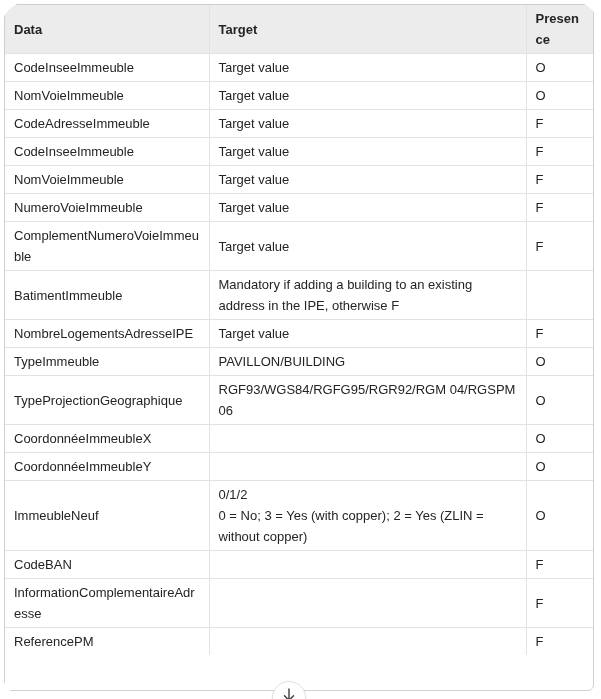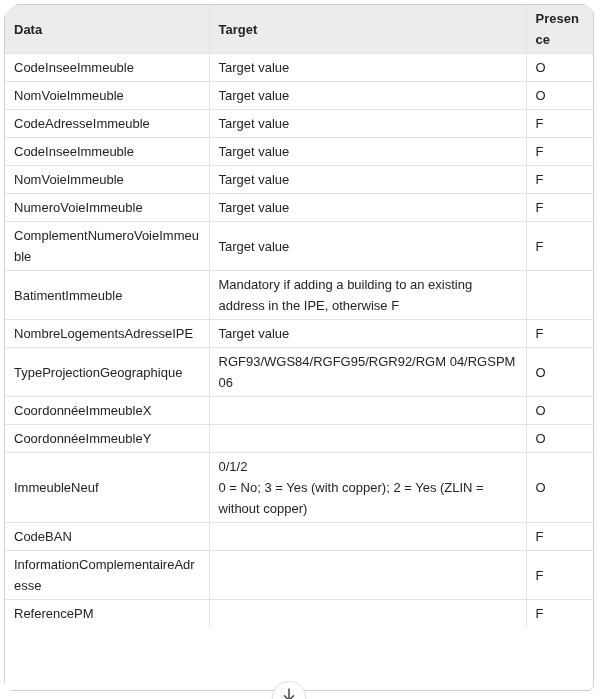--- a/index.html
+++ b/index.html
@@ -156,20 +156,27 @@
             <td></td>
           </tr>
           <tr>
             <td>NombreLogementsAdresseIPE</td>
             <td>
               <span class="value-line">Target value</span>
             </td>
             <td>F</td>
           </tr>
           <tr>
+            <td>TypeImmeuble</td>
+            <td>
+              <span class="value-line">PAVILLON/BUILDING</span>
+            </td>
+            <td>O</td>
+          </tr>
+          <tr>
             <td>TypeProjectionGeographique</td>
             <td>
               <span class="value-line">RGF93/WGS84/RGFG95/RGR92/RGM 04/RGSPM 06</span>
             </td>
             <td>O</td>
           </tr>
           <tr>
             <td>CoordonnéeImmeubleX</td>
             <td></td>
             <td>O</td>

